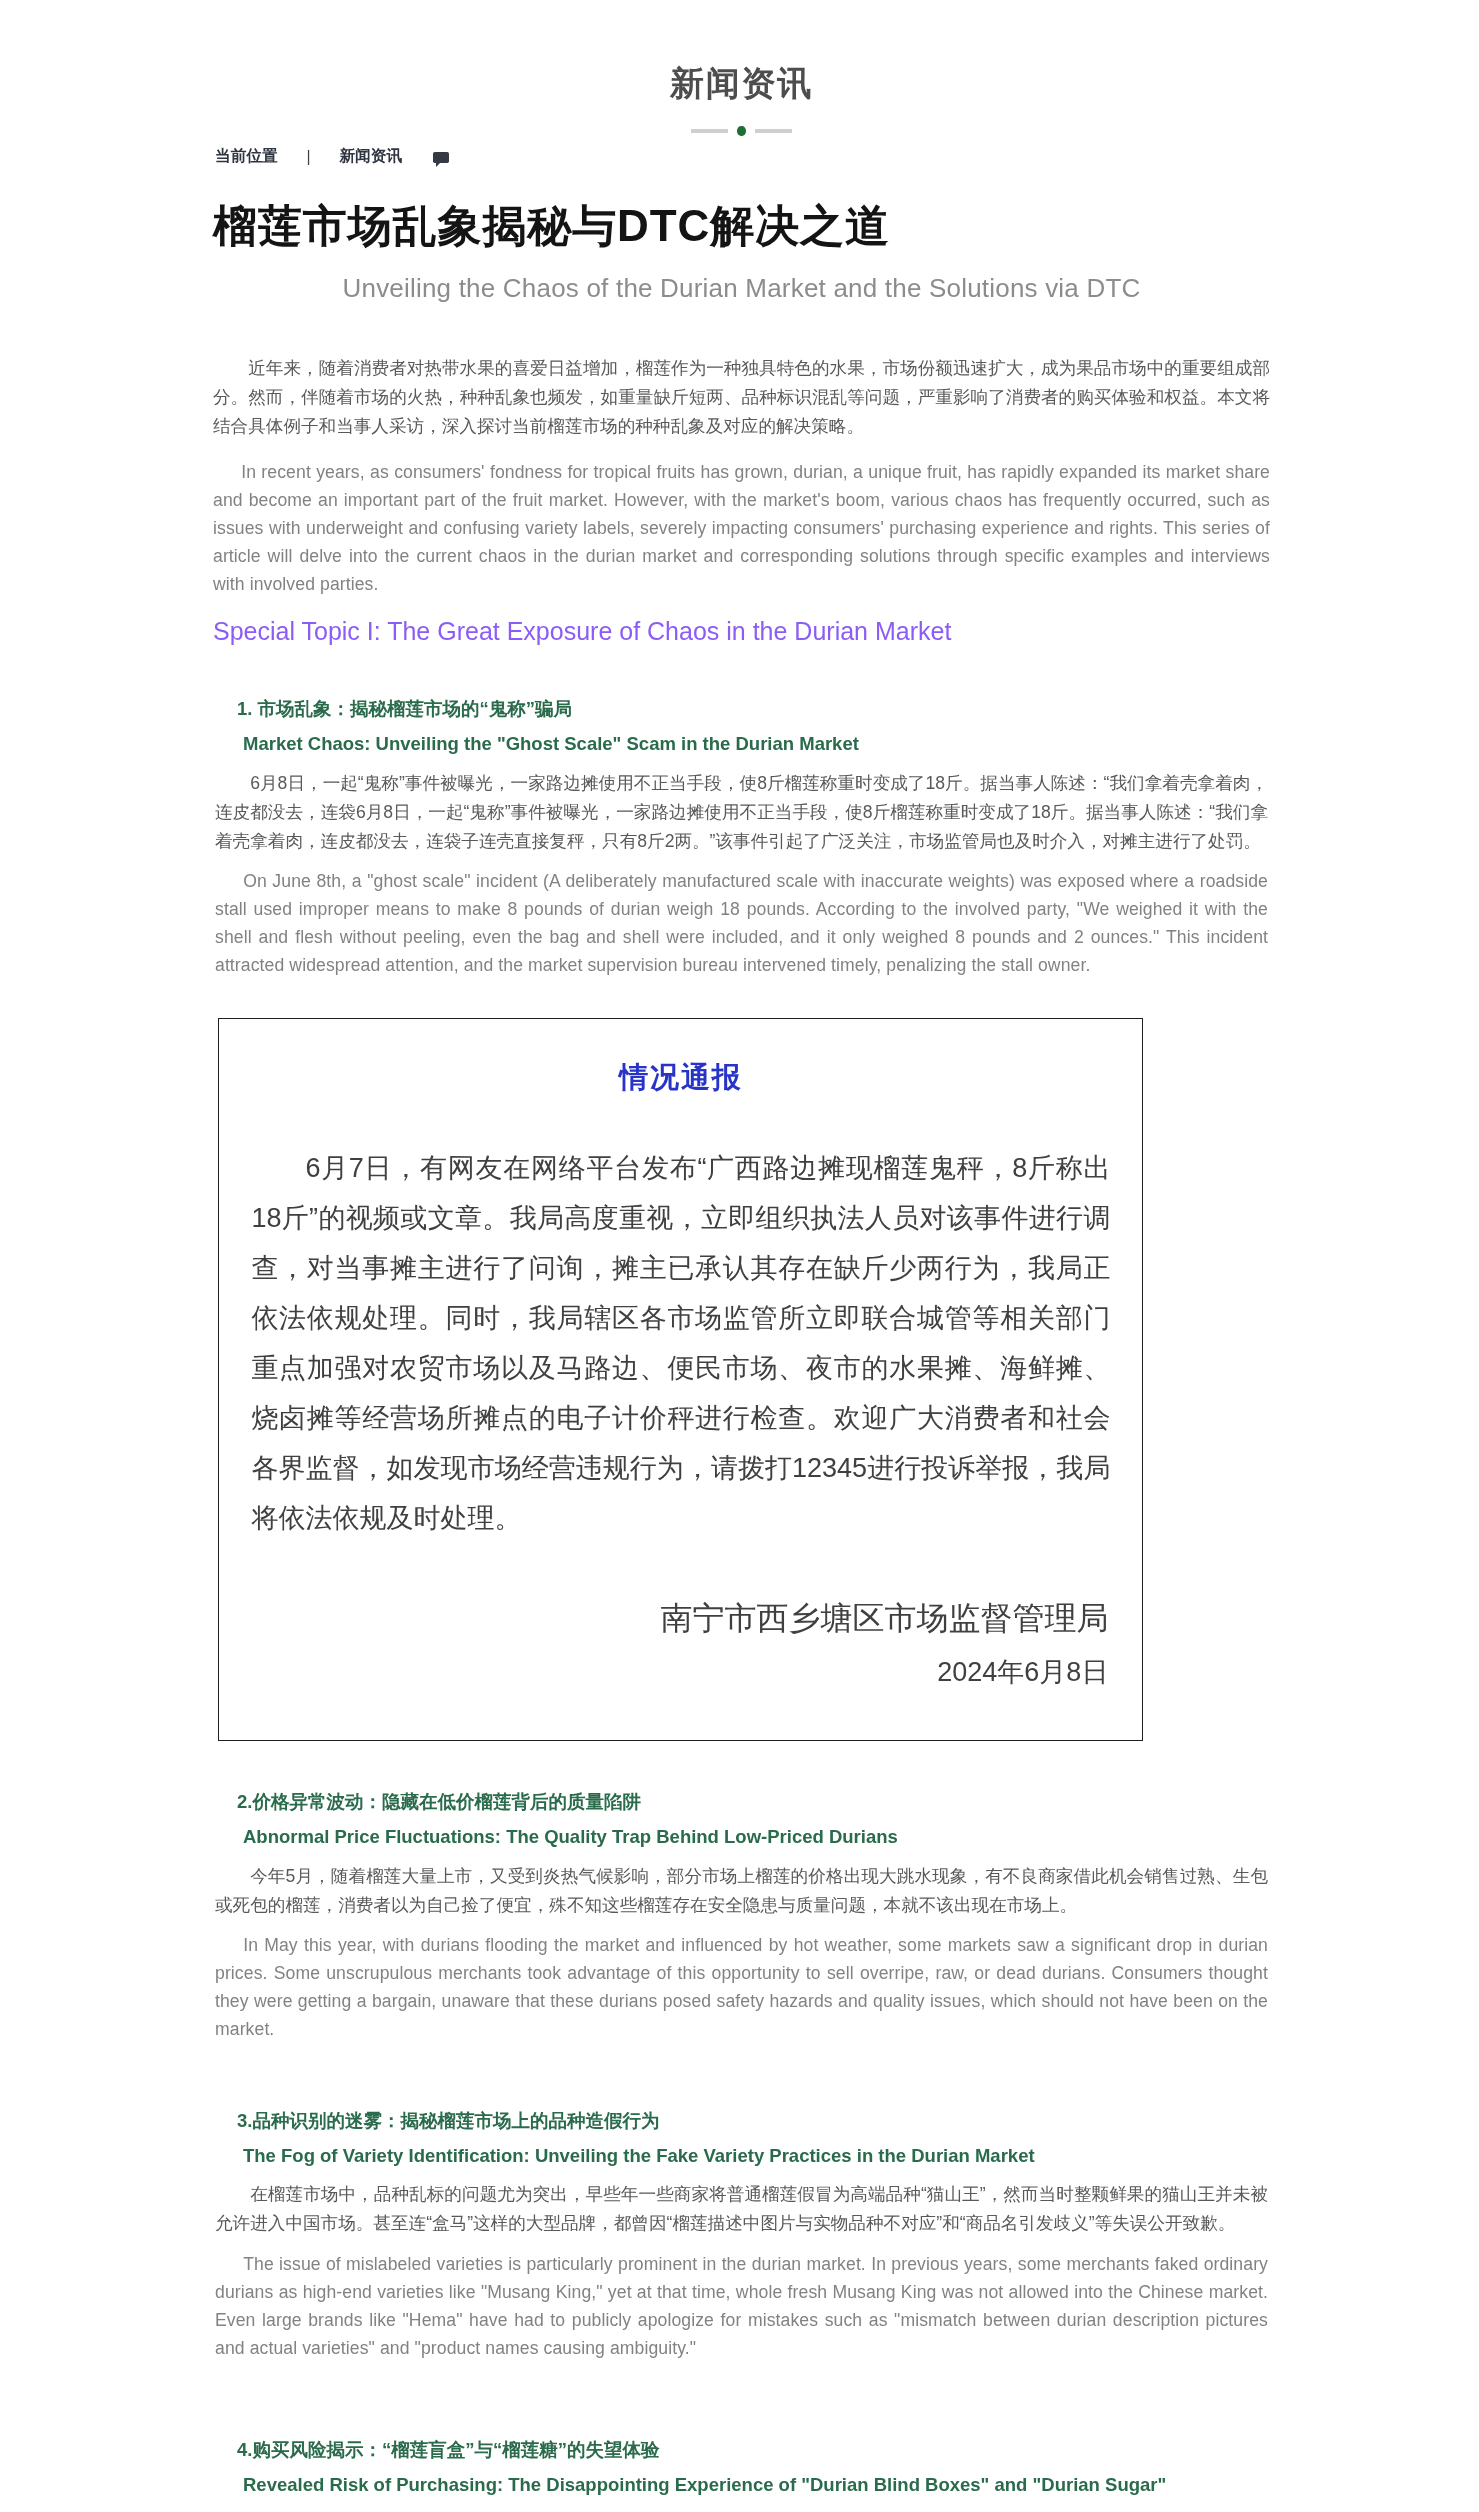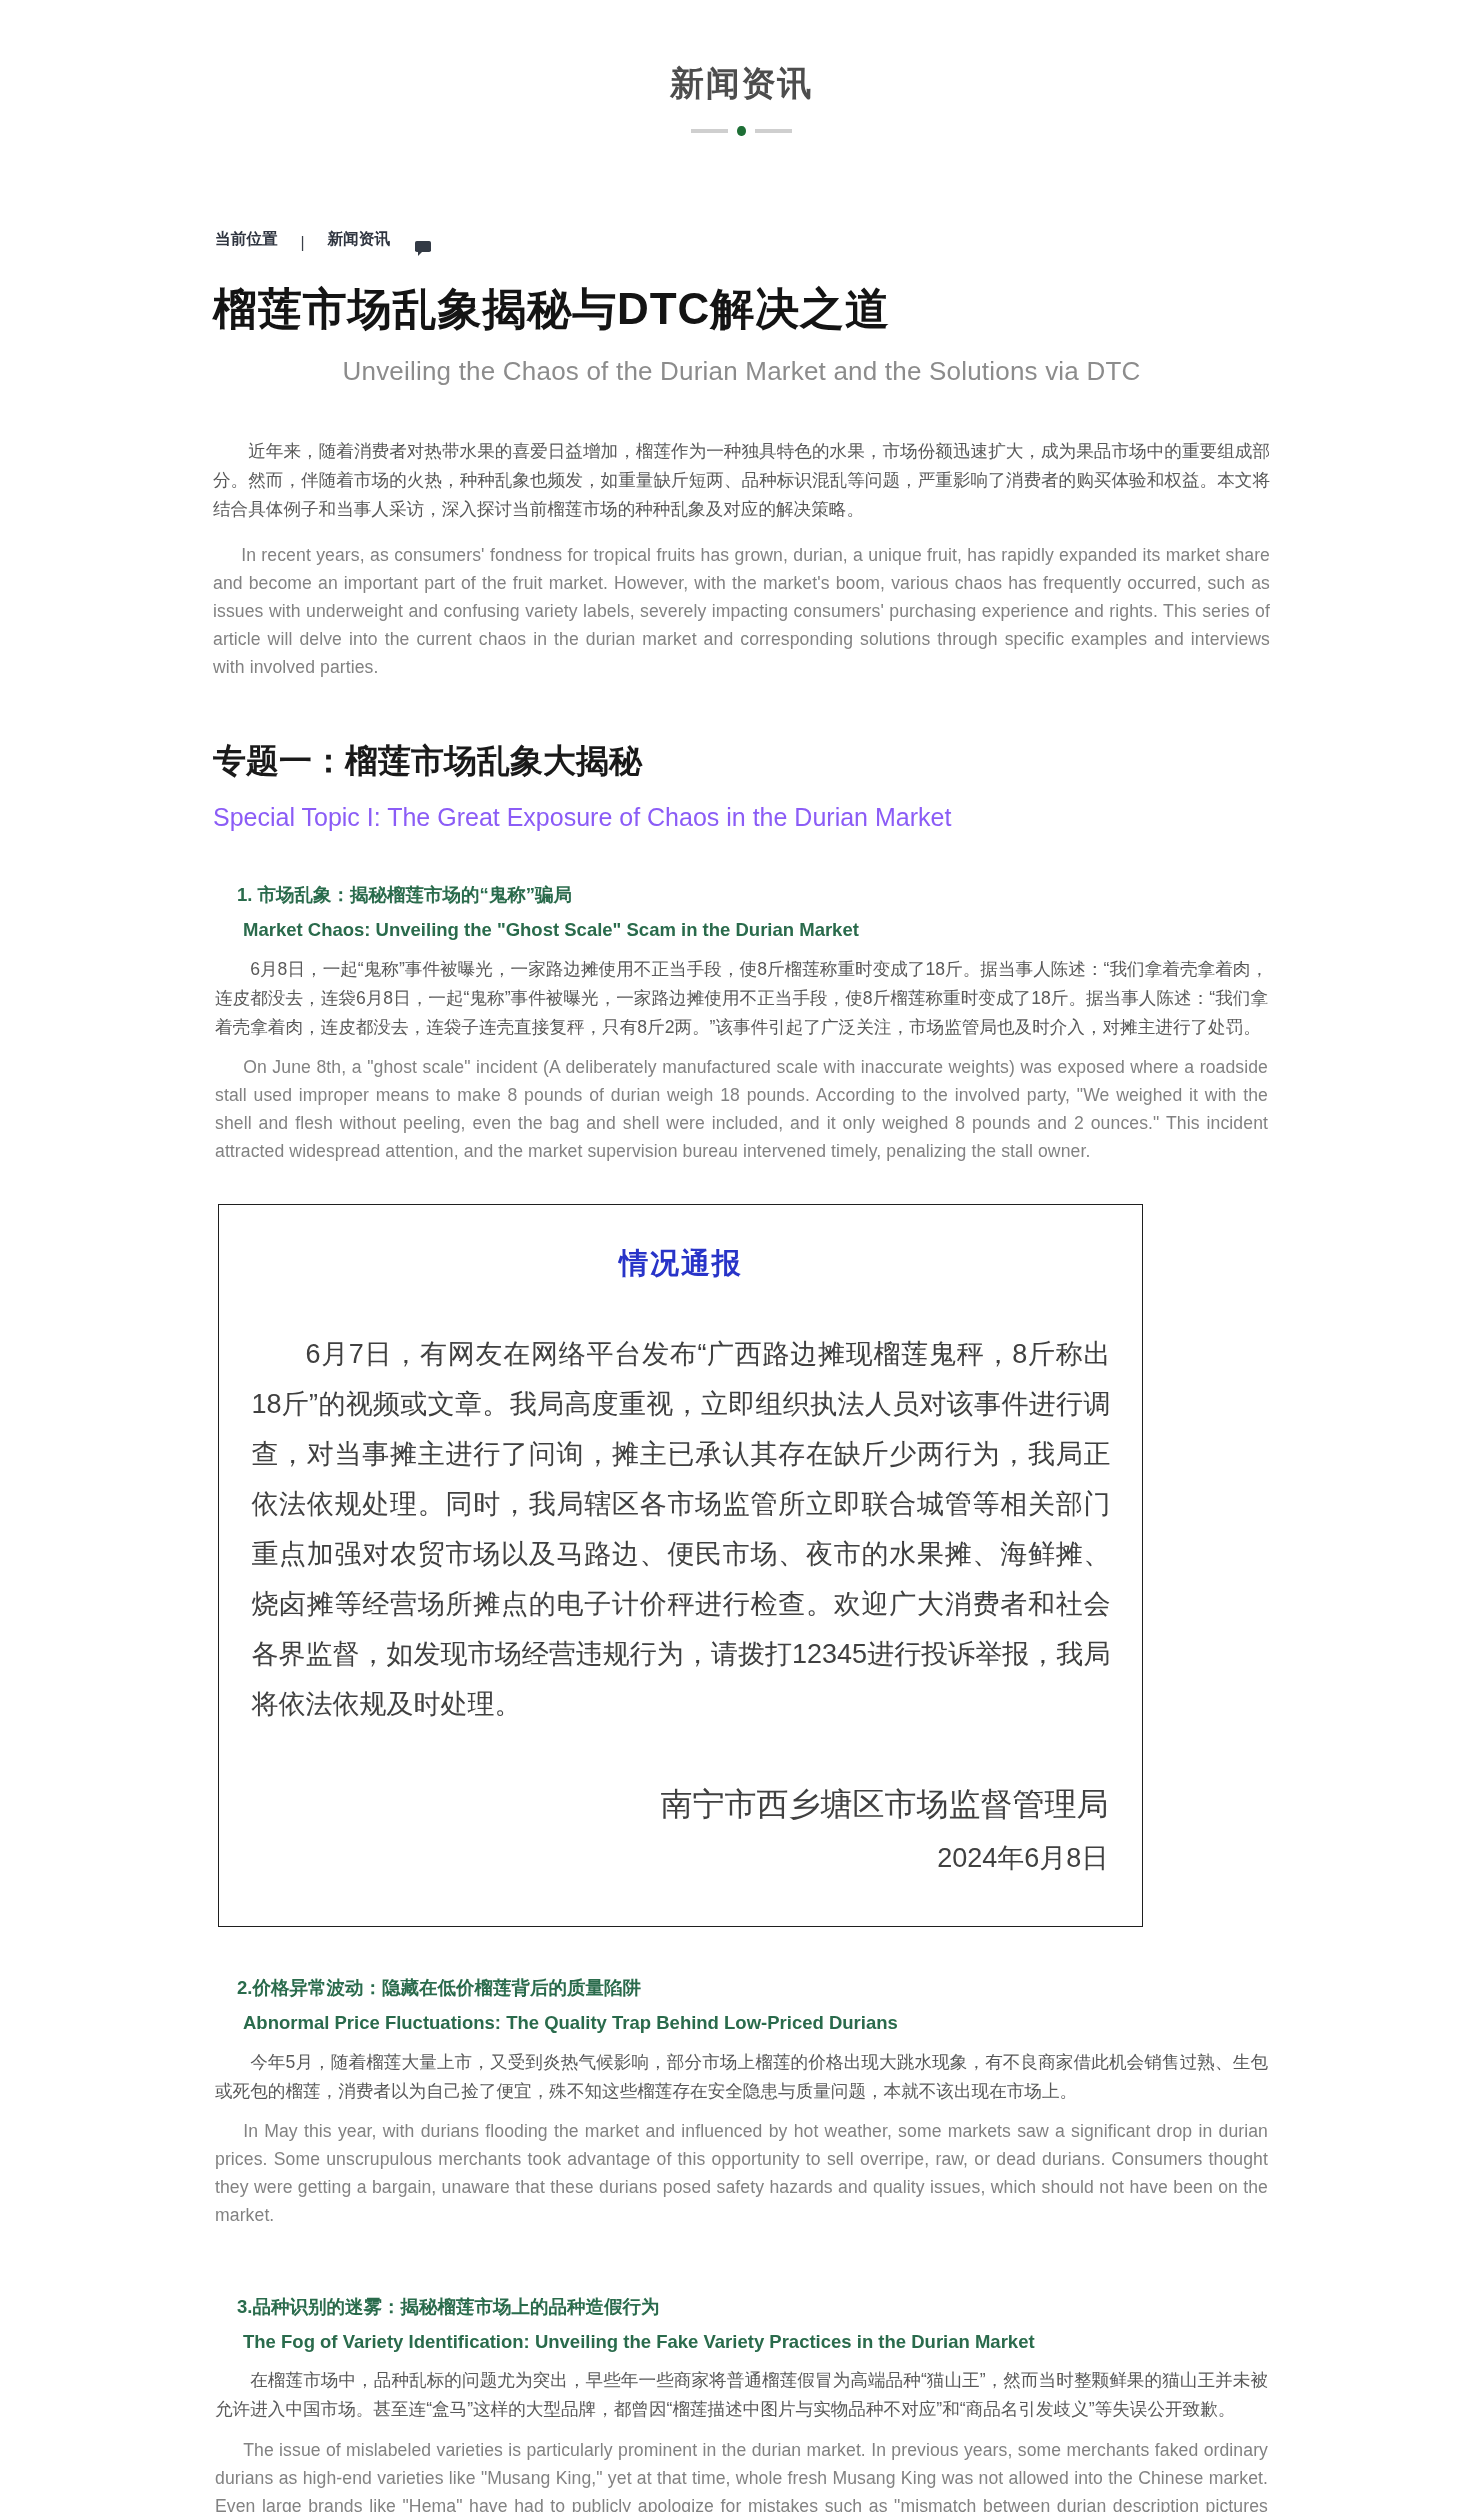--- a/index.html
+++ b/index.html
@@ -14,21 +14,21 @@
     font-size:34px; font-weight:700; color:#4d4d4d; letter-spacing:1.8px;
   }
   .header-divider {
     margin:15px auto 0; display:flex; align-items:center; justify-content:center; gap:9.2px;
   }
   .header-divider .line { width:37px; height:1.8px; background:#cfcfcf; }
   .header-divider .dot { width:8.3px; height:10.2px; border-radius:50%; background:#1e6f36; }
   .content-col { width:1065px; margin-left:205px; }
 
   .breadcrumb {
-    margin-top:83px; display:flex; align-items:flex-end; gap:19px;
+    display:flex; align-items:center; gap:25px;
     font-size:15.7px; font-weight:700; color:#2f3540; cursor:pointer;
   }
   .breadcrumb .sep { font-weight:400; color:#3a3f48; padding:0 1.8px; }
   .comment-icon {
     position:relative; width:15.7px; height:11px; background:#333a45; border-radius:1.8px;
     display:inline-block; margin-left:3.7px; margin-top:1.8px;
   }
   .comment-icon::after {
     content:""; position:absolute; left:2.8px; bottom:-3.7px;
     border:3.7px solid transparent; border-top-color:#333a45; border-left-color:#333a45;
@@ -99,21 +99,20 @@
     <span>新闻资讯</span>
     <span class="comment-icon"></span>
   </nav>
 
   <h1 class="article-title">榴莲市场乱象揭秘与DTC解决之道</h1>
   <div class="article-subtitle">Unveiling the Chaos of the Durian Market and the Solutions via DTC</div>
 
   <p class="para-cn">近年来，随着消费者对热带水果的喜爱日益增加，榴莲作为一种独具特色的水果，市场份额迅速扩大，成为果品市场中的重要组成部分。然而，伴随着市场的火热，种种乱象也频发，如重量缺斤短两、品种标识混乱等问题，严重影响了消费者的购买体验和权益。本文将结合具体例子和当事人采访，深入探讨当前榴莲市场的种种乱象及对应的解决策略。</p>
   <p class="para-en">In recent years, as consumers' fondness for tropical fruits has grown, durian, a unique fruit, has rapidly expanded its market share and become an important part of the fruit market. However, with the market's boom, various chaos has frequently occurred, such as issues with underweight and confusing variety labels, severely impacting consumers' purchasing experience and rights. This series of article will delve into the current chaos in the durian market and corresponding solutions through specific examples and interviews with involved parties.</p>
 
-  <h2 class="topic-title">专题一：榴莲市场乱象大揭秘</h2>
   <div class="topic-subtitle">Special Topic I: The Great Exposure of Chaos in the Durian Market</div>
 
   <section class="sect">
     <h3 class="sect-h-cn">1. 市场乱象：揭秘榴莲市场的“鬼称”骗局</h3>
     <h3 class="sect-h-en">Market Chaos: Unveiling the "Ghost Scale" Scam in the Durian Market</h3>
     <p class="para-cn">6月8日，一起“鬼称”事件被曝光，一家路边摊使用不正当手段，使8斤榴莲称重时变成了18斤。据当事人陈述：“我们拿着壳拿着肉，连皮都没去，连袋6月8日，一起“鬼称”事件被曝光，一家路边摊使用不正当手段，使8斤榴莲称重时变成了18斤。据当事人陈述：“我们拿着壳拿着肉，连皮都没去，连袋子连壳直接复秤，只有8斤2两。”该事件引起了广泛关注，市场监管局也及时介入，对摊主进行了处罚。</p>
     <p class="para-en">On June 8th, a "ghost scale" incident (A deliberately manufactured scale with inaccurate weights) was exposed where a roadside stall used improper means to make 8 pounds of durian weigh 18 pounds. According to the involved party, "We weighed it with the shell and flesh without peeling, even the bag and shell were included, and it only weighed 8 pounds and 2 ounces." This incident attracted widespread attention, and the market supervision bureau intervened timely, penalizing the stall owner.</p>
   </section>
 
   <div class="notice-box">

